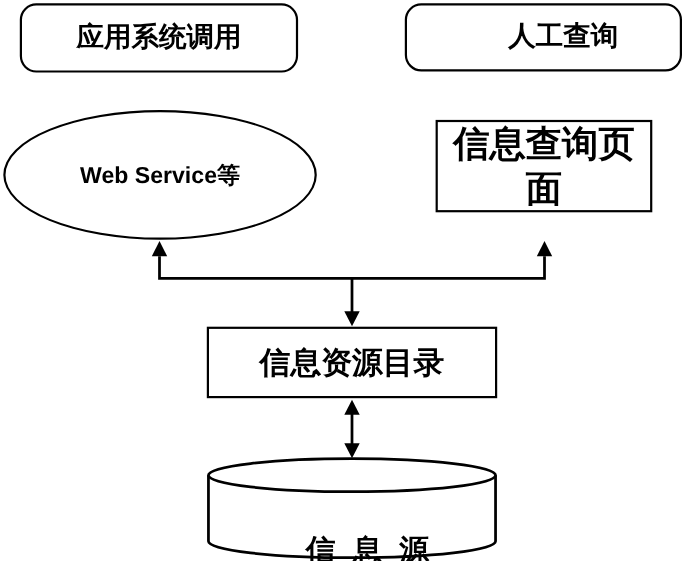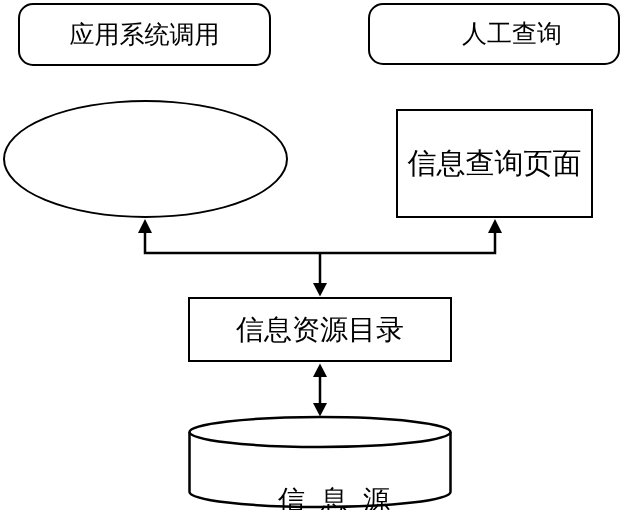--- a/index.html
+++ b/index.html
@@ -8,20 +8,21 @@
     background: #ffffff;
   }
   .stage {
     position: relative;
     width: 630px;
     height: 510px;
     background: #ffffff;
     font-family: "Liberation Sans", sans-serif;
     color: #000000;
     overflow: hidden;
+    font-weight: bold;
   }
   .connector-layer {
     position: absolute;
     left: 0;
     top: 0;
     width: 630px;
     height: 510px;
   }
   .node {
     position: absolute;
@@ -34,21 +35,21 @@
     justify-content: center;
     text-align: center;
     line-height: 1.25;
   }
   .rounded { border-radius: 15px; }
 
   #node-app     { left: 18px;  top: 3px;   width: 253px; height: 63px;  font-size: 25px; }
   #node-manual  { left: 368px; top: 3px;   width: 252px; height: 62px;  font-size: 25px; padding-left: 36px; }
   #node-ellipse { left: 3px;   top: 100px; width: 285px; height: 118px; border-radius: 50%;
                   font-size: 21px; line-height: 29px; }
-  #node-query   { left: 396px; top: 109px; width: 197px; height: 109px; font-size: 29px; }
+  #node-query   { left: 396px; top: 109px; width: 197px; height: 84px; font-size: 33px; }
   #node-catalog { left: 188px; top: 297px; width: 264px; height: 65px;  font-size: 28px; text-align: right; }
 
   .cylinder-label {
     position: absolute;
     left: 188px;
     top: 458px;
     width: 292px;
     text-align: center;
     font-size: 27px;
     word-spacing: 8px;
@@ -84,20 +85,21 @@
 
   <div class="node rounded" id="node-app">
     <span>应用系统调用</span>
   </div>
 
   <div class="node rounded" id="node-manual">
     <span>人工查询</span>
   </div>
 
   <div class="node" id="node-ellipse">
+    <div>Web Service等</div>
   </div>
 
   <div class="node" id="node-query">
     <span>信息查询页面</span>
   </div>
 
   <div class="node" id="node-catalog">
     <span>信息资源目录</span>
   </div>
 

